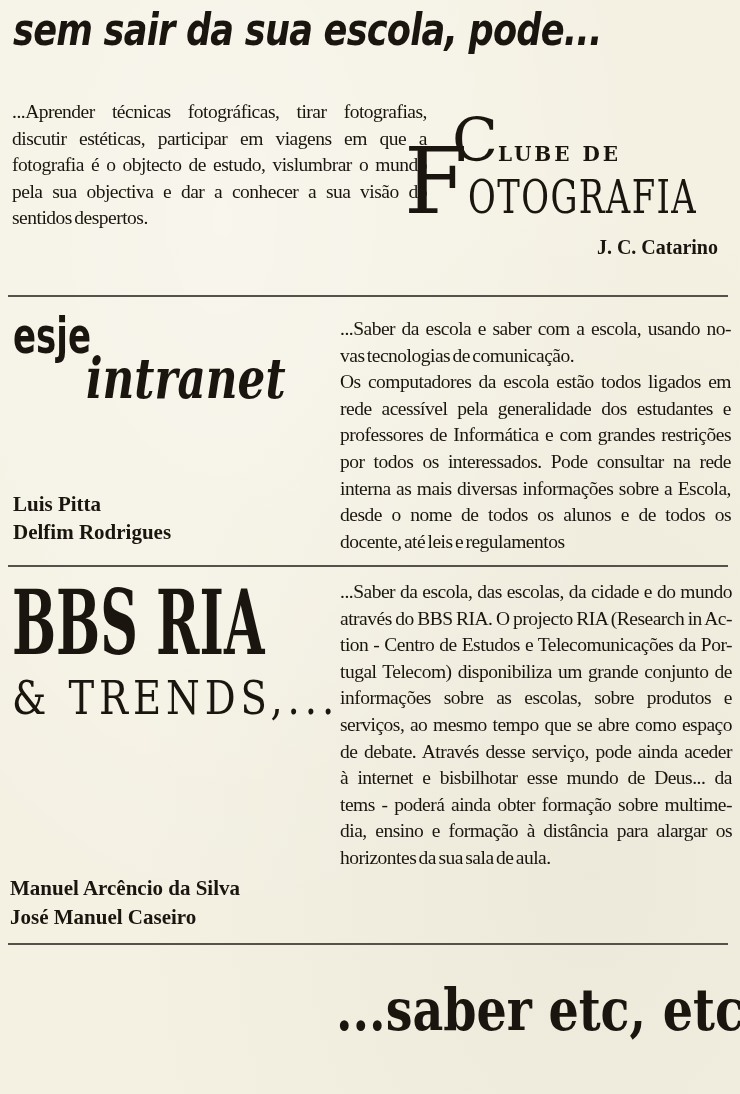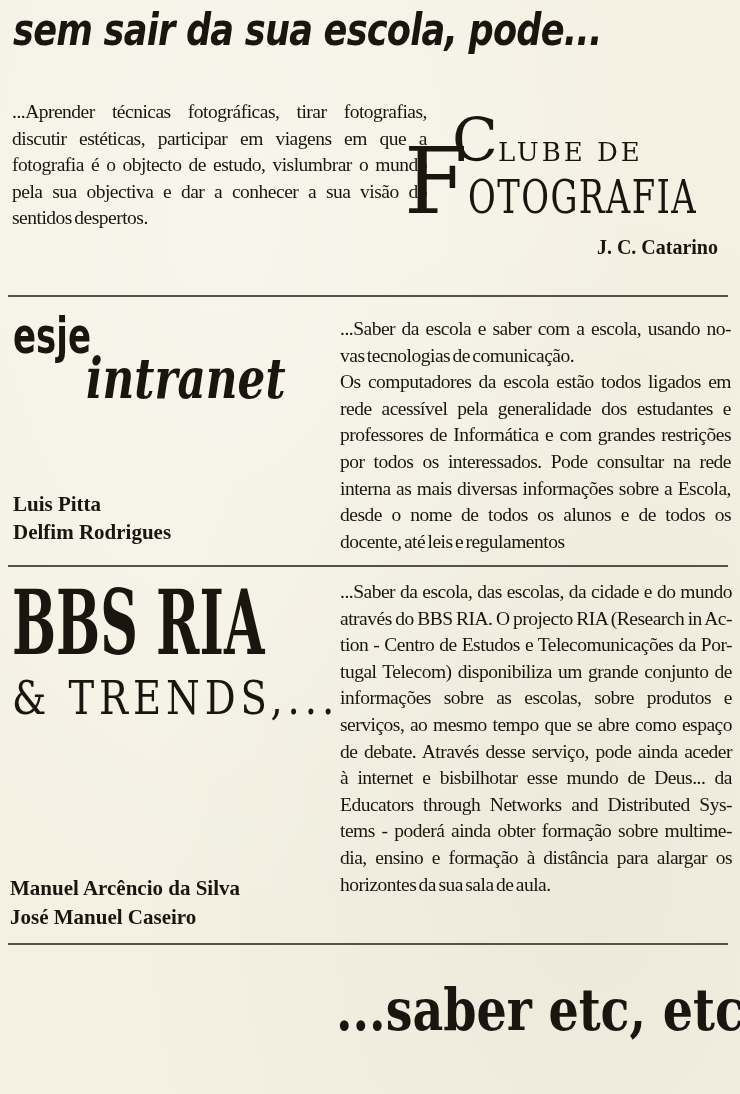--- a/index.html
+++ b/index.html
@@ -44,21 +44,21 @@
   .col-foto  { left:12px;  top:99px;  width:415px; }
   .col-intra { left:340px; top:316px; width:391px; }
   .col-bbs   { left:340px; top:579px; width:392px; }
 
   
   .foto-logo { font-family:"DejaVu Serif", serif; }
   .foto-line1 {
     position:absolute; left:452px; top:110px;
     font-size:60px; line-height:60px; white-space:nowrap;
   }
-  .foto-rest1 { font-size:26px; letter-spacing:3px; }
+  .foto-rest1 { font-size:20px; letter-spacing:3px;font-weight:bold; }
   .foto-line2 {
     position:absolute; left:404px; top:136px;
     font-size:92px; line-height:92px; white-space:nowrap;
   }
   .foto-rest2 {
     font-size:47px; letter-spacing:2px;
     display:inline-block; transform:scaleX(.72); transform-origin:left bottom;
   }
   .byline-1 {
     position:absolute; right:22px; top:236px;
@@ -180,21 +180,20 @@
 
   <div class="body-col col-bbs">
       <div class="tline">...Saber da escola, das escolas, da cidade e do mundo</div>
       <div class="tline">através do  BBS RIA. O projecto RIA (Research in Ac-</div>
       <div class="tline">tion - Centro de Estudos e Telecomunicações da Por-</div>
       <div class="tline">tugal Telecom) disponibiliza um grande conjunto de</div>
       <div class="tline">informações sobre as escolas, sobre produtos e</div>
       <div class="tline">serviços, ao mesmo tempo que se abre como espaço</div>
       <div class="tline">de debate. Através desse serviço, pode ainda aceder</div>
       <div class="tline">à internet e bisbilhotar esse mundo de Deus... da</div>
-      <div class="tline">Educators  through Networks and Distributed Sys-</div>
       <div class="tline">tems - poderá ainda obter formação sobre multime-</div>
       <div class="tline">dia,  ensino e formação à distância para alargar os</div>
       <div class="tline tlast">horizontes da sua sala de aula.</div>
     </div>
 
   <div class="rule rule-3"></div>
 
 
   <div class="etc-headline">...saber etc, etc,</div>
 

